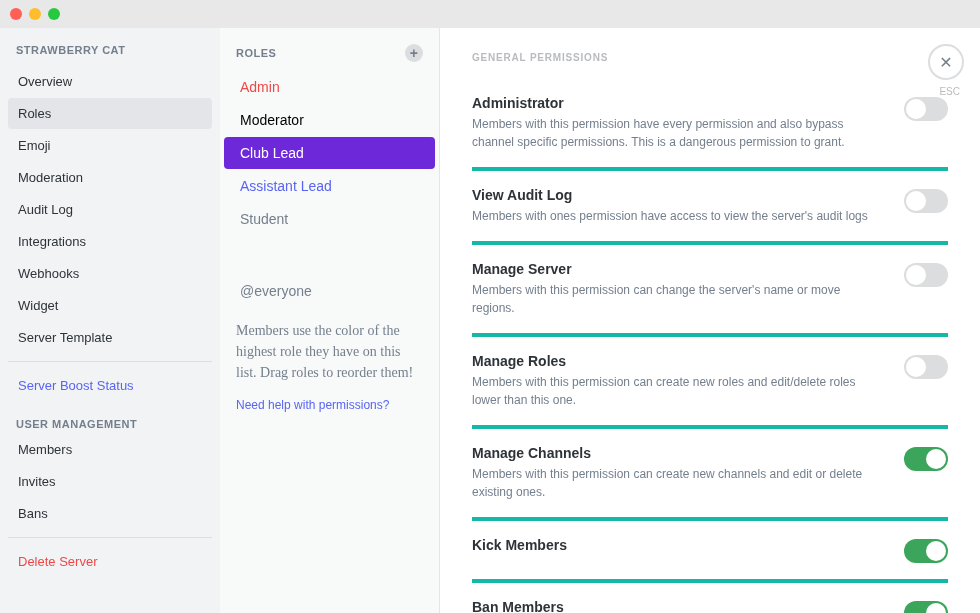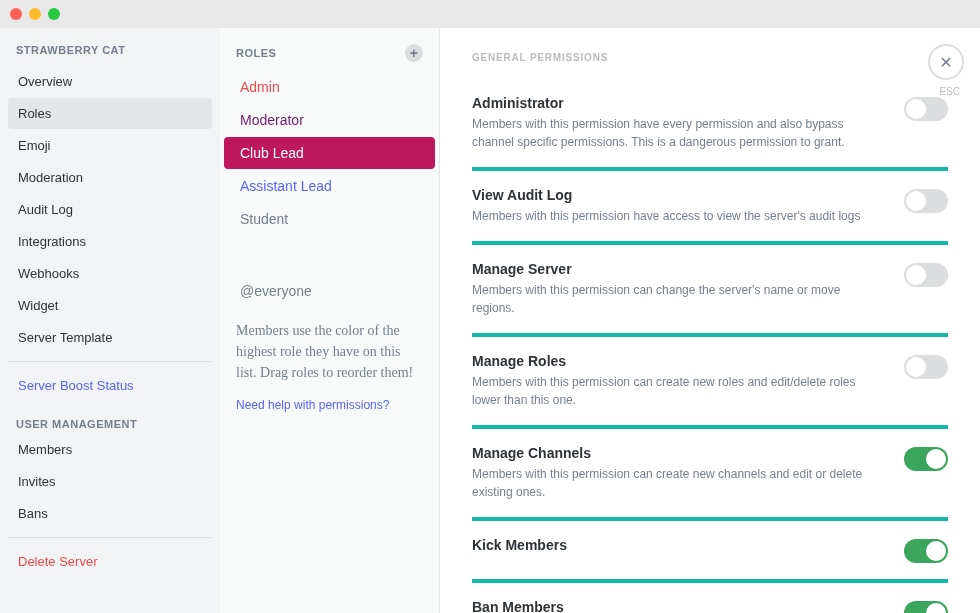--- a/index.html
+++ b/index.html
@@ -122,26 +122,26 @@
       line-height: 1;
     }
     .role-item {
       padding: 8px 16px;
       font-size: 14px;
       cursor: pointer;
       border-radius: 3px;
       margin: 1px 4px;
     }
     .role-item.active {
-      background: #be185d;
+      background: #6d28d9;
       color: #fff;
       border-radius: 4px;
     }
     .role-admin { color: #f04747; }
-    .role-moderator { color: #701a75; }
+    .role-moderator { color: #000000; }
     .role-assistant { color: #5865f2; }
     .role-student { color: #747f8d; }
     .role-everyone { color: #747f8d; margin-top: 40px; }
 
     .roles-info {
       padding: 12px 16px;
       font-size: 14px;
       color: #747f8d;
       line-height: 1.5;
       font-family: Liberation Serif, serif;
@@ -370,21 +370,21 @@
           </div>
           <div class="toggle">
             <div class="toggle-track">
               <div class="toggle-thumb"></div>
             </div>
           </div>
         </div>
         <div class="permission-item">
           <div class="permission-info">
             <div class="permission-name">View Audit Log</div>
-            <div class="permission-desc">Members with this permission have access to view the server's audit logs</div>
+            <div class="permission-desc">Members with ones permission have access to view the server's audit logs</div>
           </div>
           <div class="toggle">
             <div class="toggle-track">
               <div class="toggle-thumb"></div>
             </div>
           </div>
         </div>
         <div class="permission-item">
           <div class="permission-info">
             <div class="permission-name">Manage Server</div>

